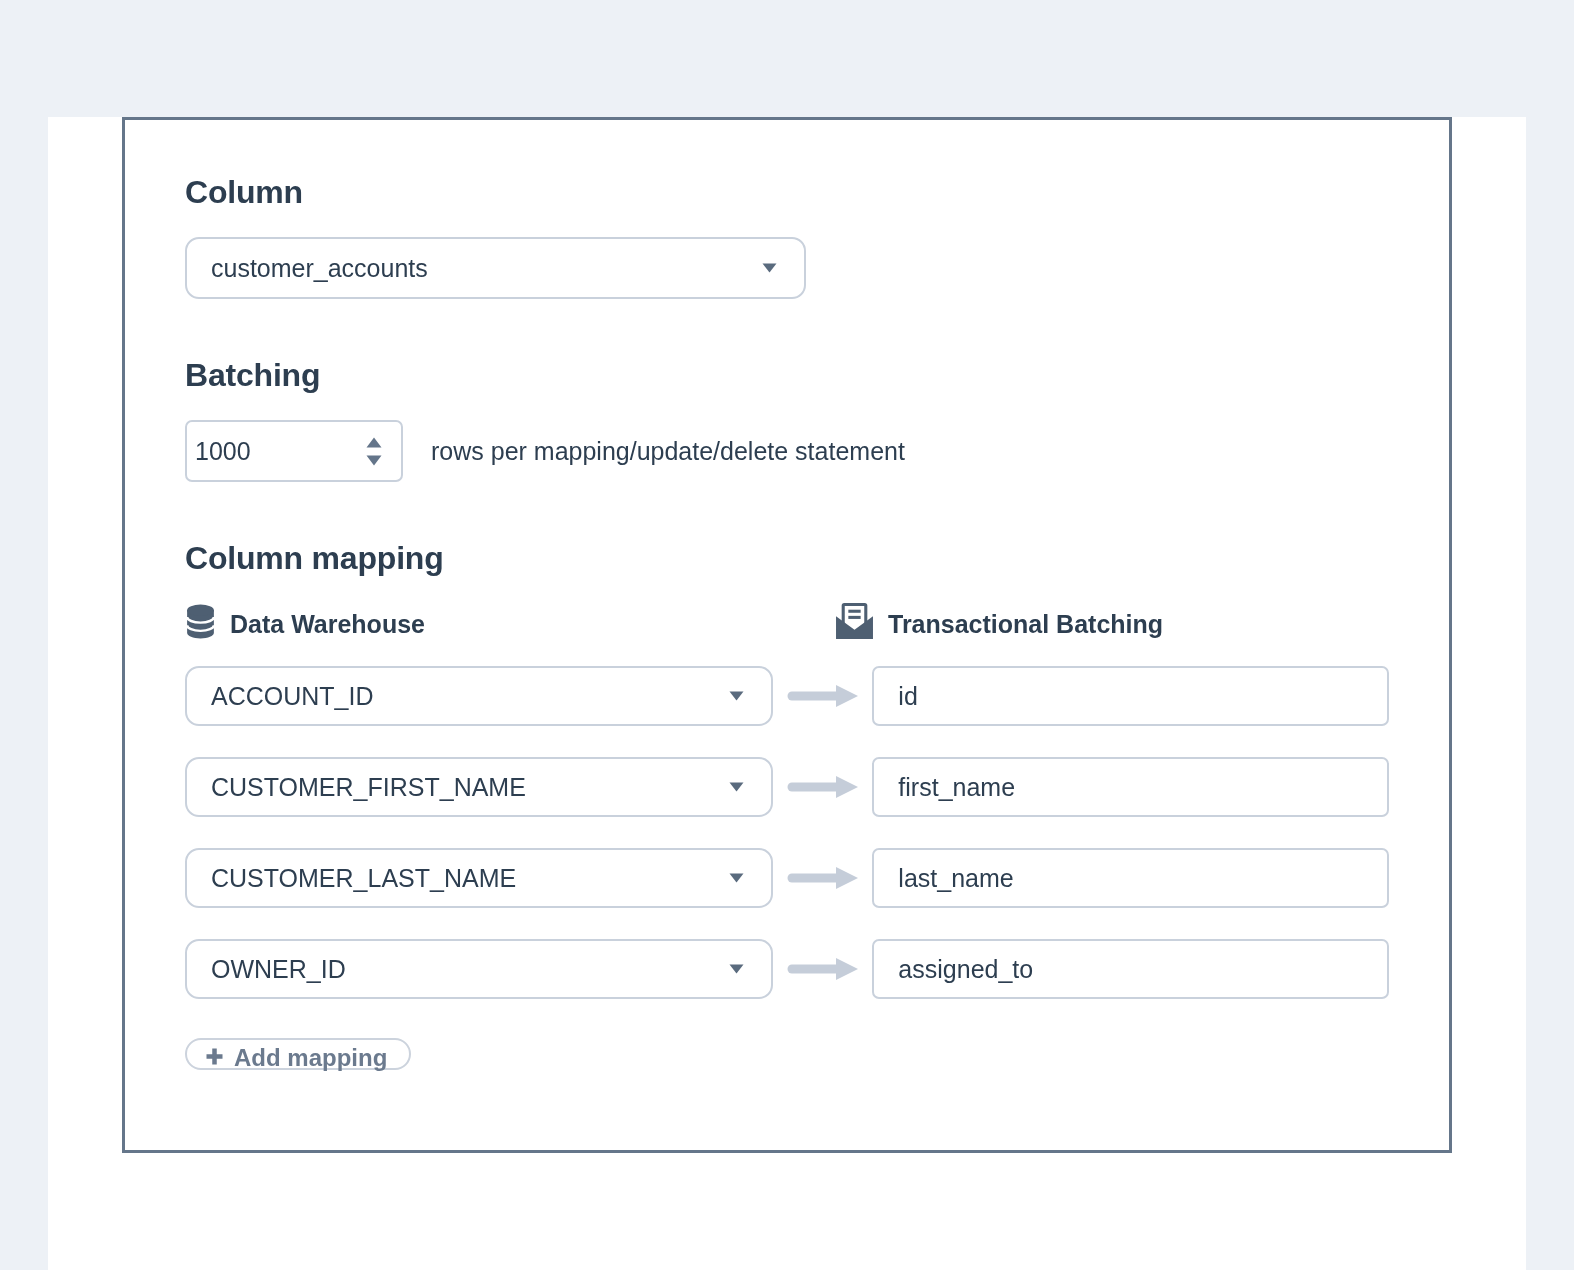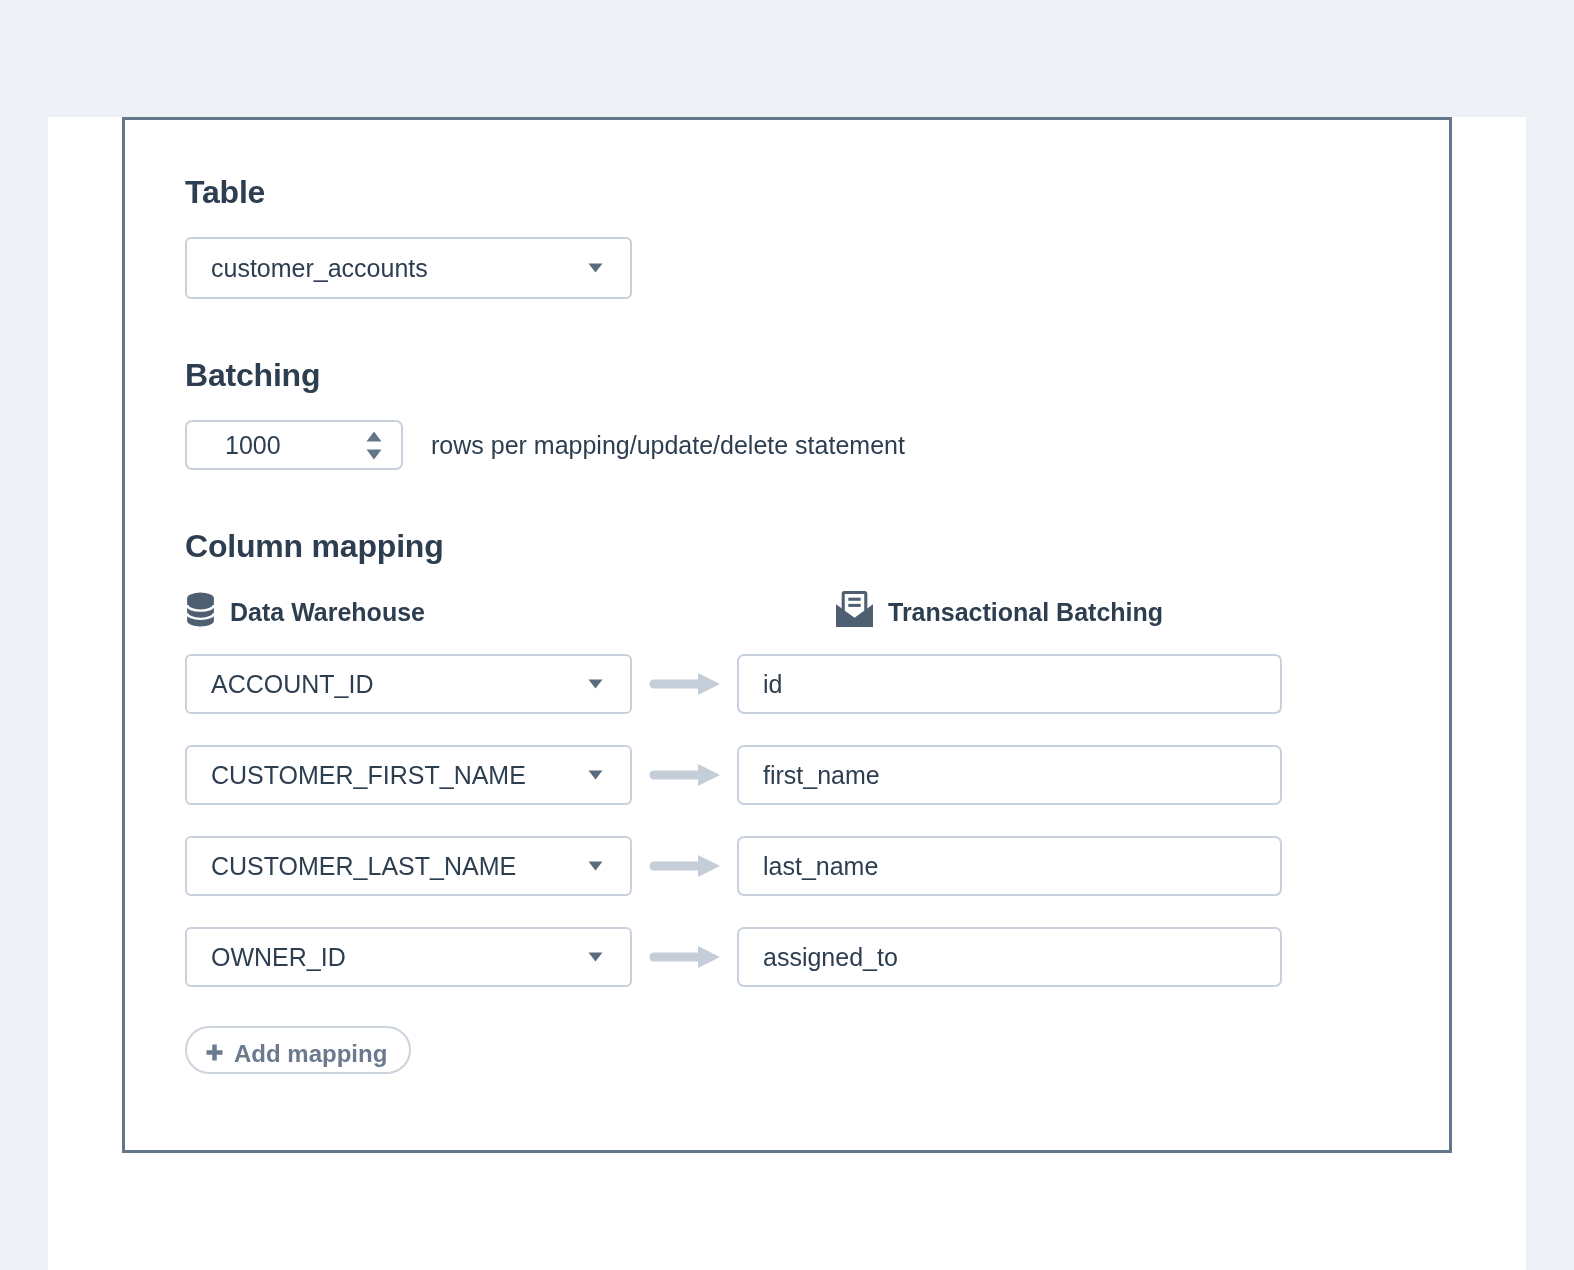--- a/index.html
+++ b/index.html
@@ -41,47 +41,47 @@
     font-weight: bold;
     color: var(--heading-text);
     letter-spacing: -0.2px;
     margin-bottom: 26px;
   }
   .section { margin-bottom: 58px; }
   .section:last-child { margin-bottom: 0; }
 
   
   .select-box {
-    width: 447px; height: 62px;
+    width: 621px; height: 62px;
     border: 2px solid var(--input-border);
-    border-radius: 6px;
+    border-radius: 14px;
     background: #fff;
     display: flex;
     align-items: center;
     justify-content: space-between;
     padding: 0 26px 0 24px;
     cursor: pointer;
   }
   .select-box .value {
     font-size: 25px;
     color: var(--body-text);
   }
   .caret { display: flex; align-items: center; }
 
   
   .batch-row { display: flex; align-items: center; }
   .stepper {
-    width: 218px; height: 50px;
+    width: 218px; height: 62px;
     border: 2px solid var(--input-border);
     border-radius: 7px;
     background: #fff;
     display: flex;
     align-items: center;
     justify-content: space-between;
-    padding: 0 18px 0 38px;
+    padding: 0 18px 0 8px;
   }
   .stepper .value { font-size: 25px; color: var(--body-text); }
   .stepper-arrows { display: flex; align-items: center; cursor: pointer; }
   .batch-desc { font-size: 25px; margin-left: 28px; color: var(--body-text); }
 
   
   .mapping-headers { display: flex; align-items: center; margin-bottom: 20px; }
   .col-label {
     display: flex; align-items: center;
     font-size: 25px; font-weight: bold; color: var(--heading-text);
@@ -101,21 +101,21 @@
     font-family: "Liberation Sans", "DejaVu Sans", sans-serif;
     font-size: 25px;
     color: var(--body-text);
     padding: 4px 24px;
     outline: none;
   }
   .mapping-row .select-box { height: 60px; }
 
   .add-btn {
     margin-top: 8px;
-    height: 48px;
+    height: 32px;
     border: 2px solid #ccd3dd;
     border-radius: 999px;
     background: #fff;
     display: inline-flex;
     align-items: center;
     padding: 8px 22px 0 18px;
     cursor: pointer;
     font-family: "Liberation Sans", "DejaVu Sans", sans-serif;
   }
   .add-btn .add-label {
@@ -129,21 +129,21 @@
   .icon-arrow { color: var(--arrow-gray); }
 </style>
 </head>
 <body>
 
 <div class="page">
   <div class="panel">
     <div class="card">
 
       <div class="section">
-        <h2 class="section-heading">Table</h2>
+        <h2 class="section-heading">Column</h2>
         <div class="select-box">
           <span class="value">customer_accounts</span>
           <span class="caret">
             <svg width="17" height="12" viewBox="0 0 17 12">
               <path d="M1.5 1.5 H15.5 L8.5 10.5 Z" fill="#5a6b7e"></path>
             </svg>
           </span>
         </div>
       </div>
 

